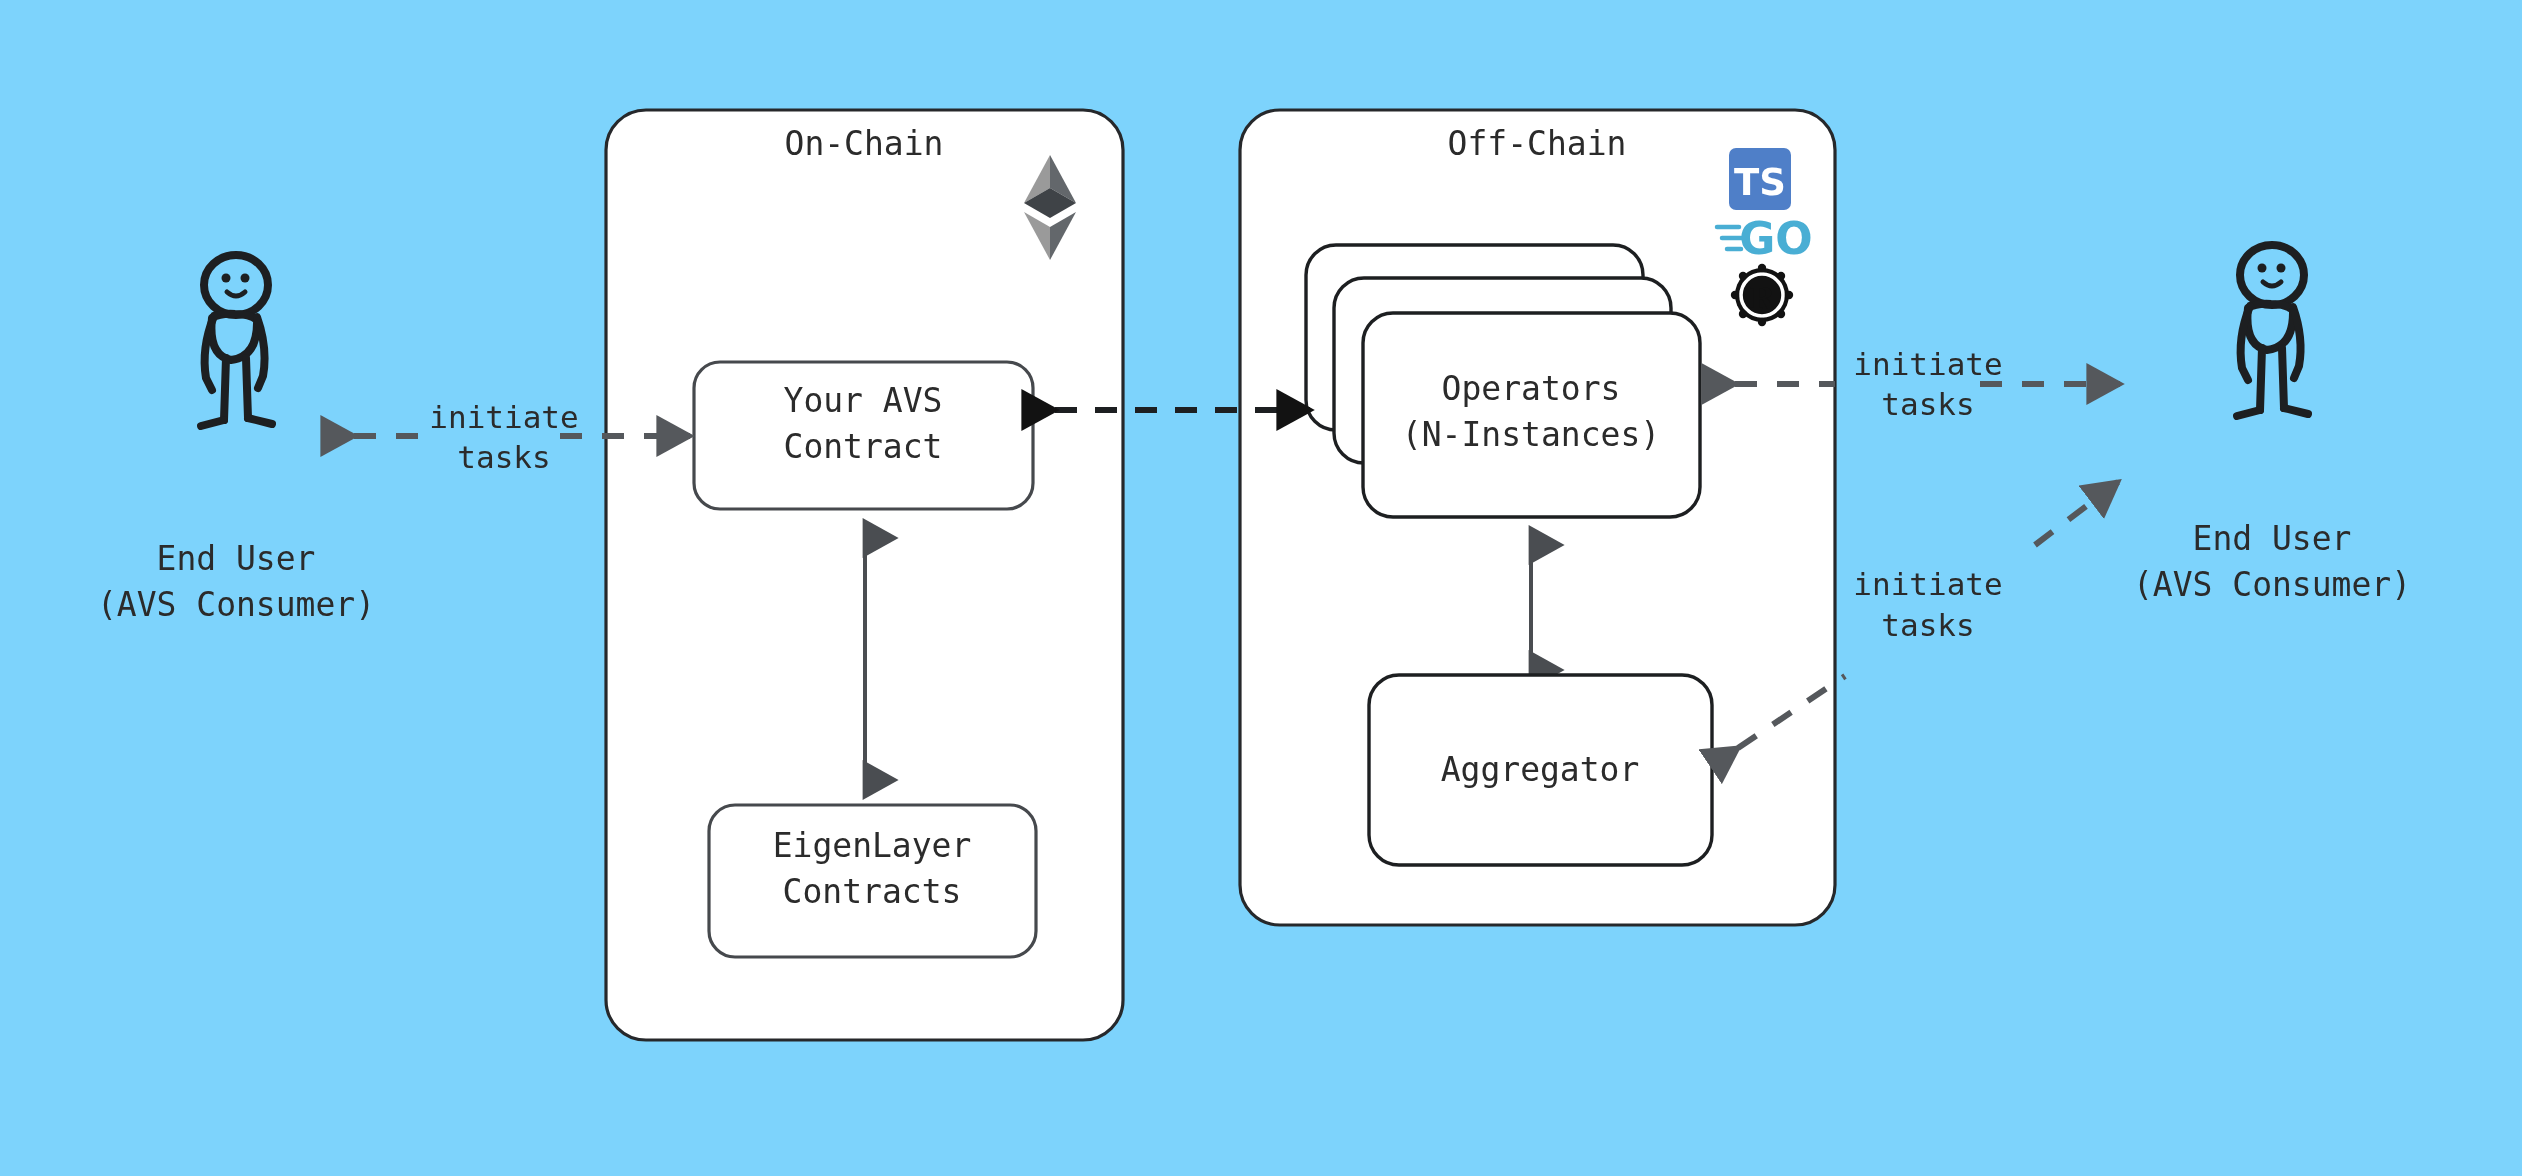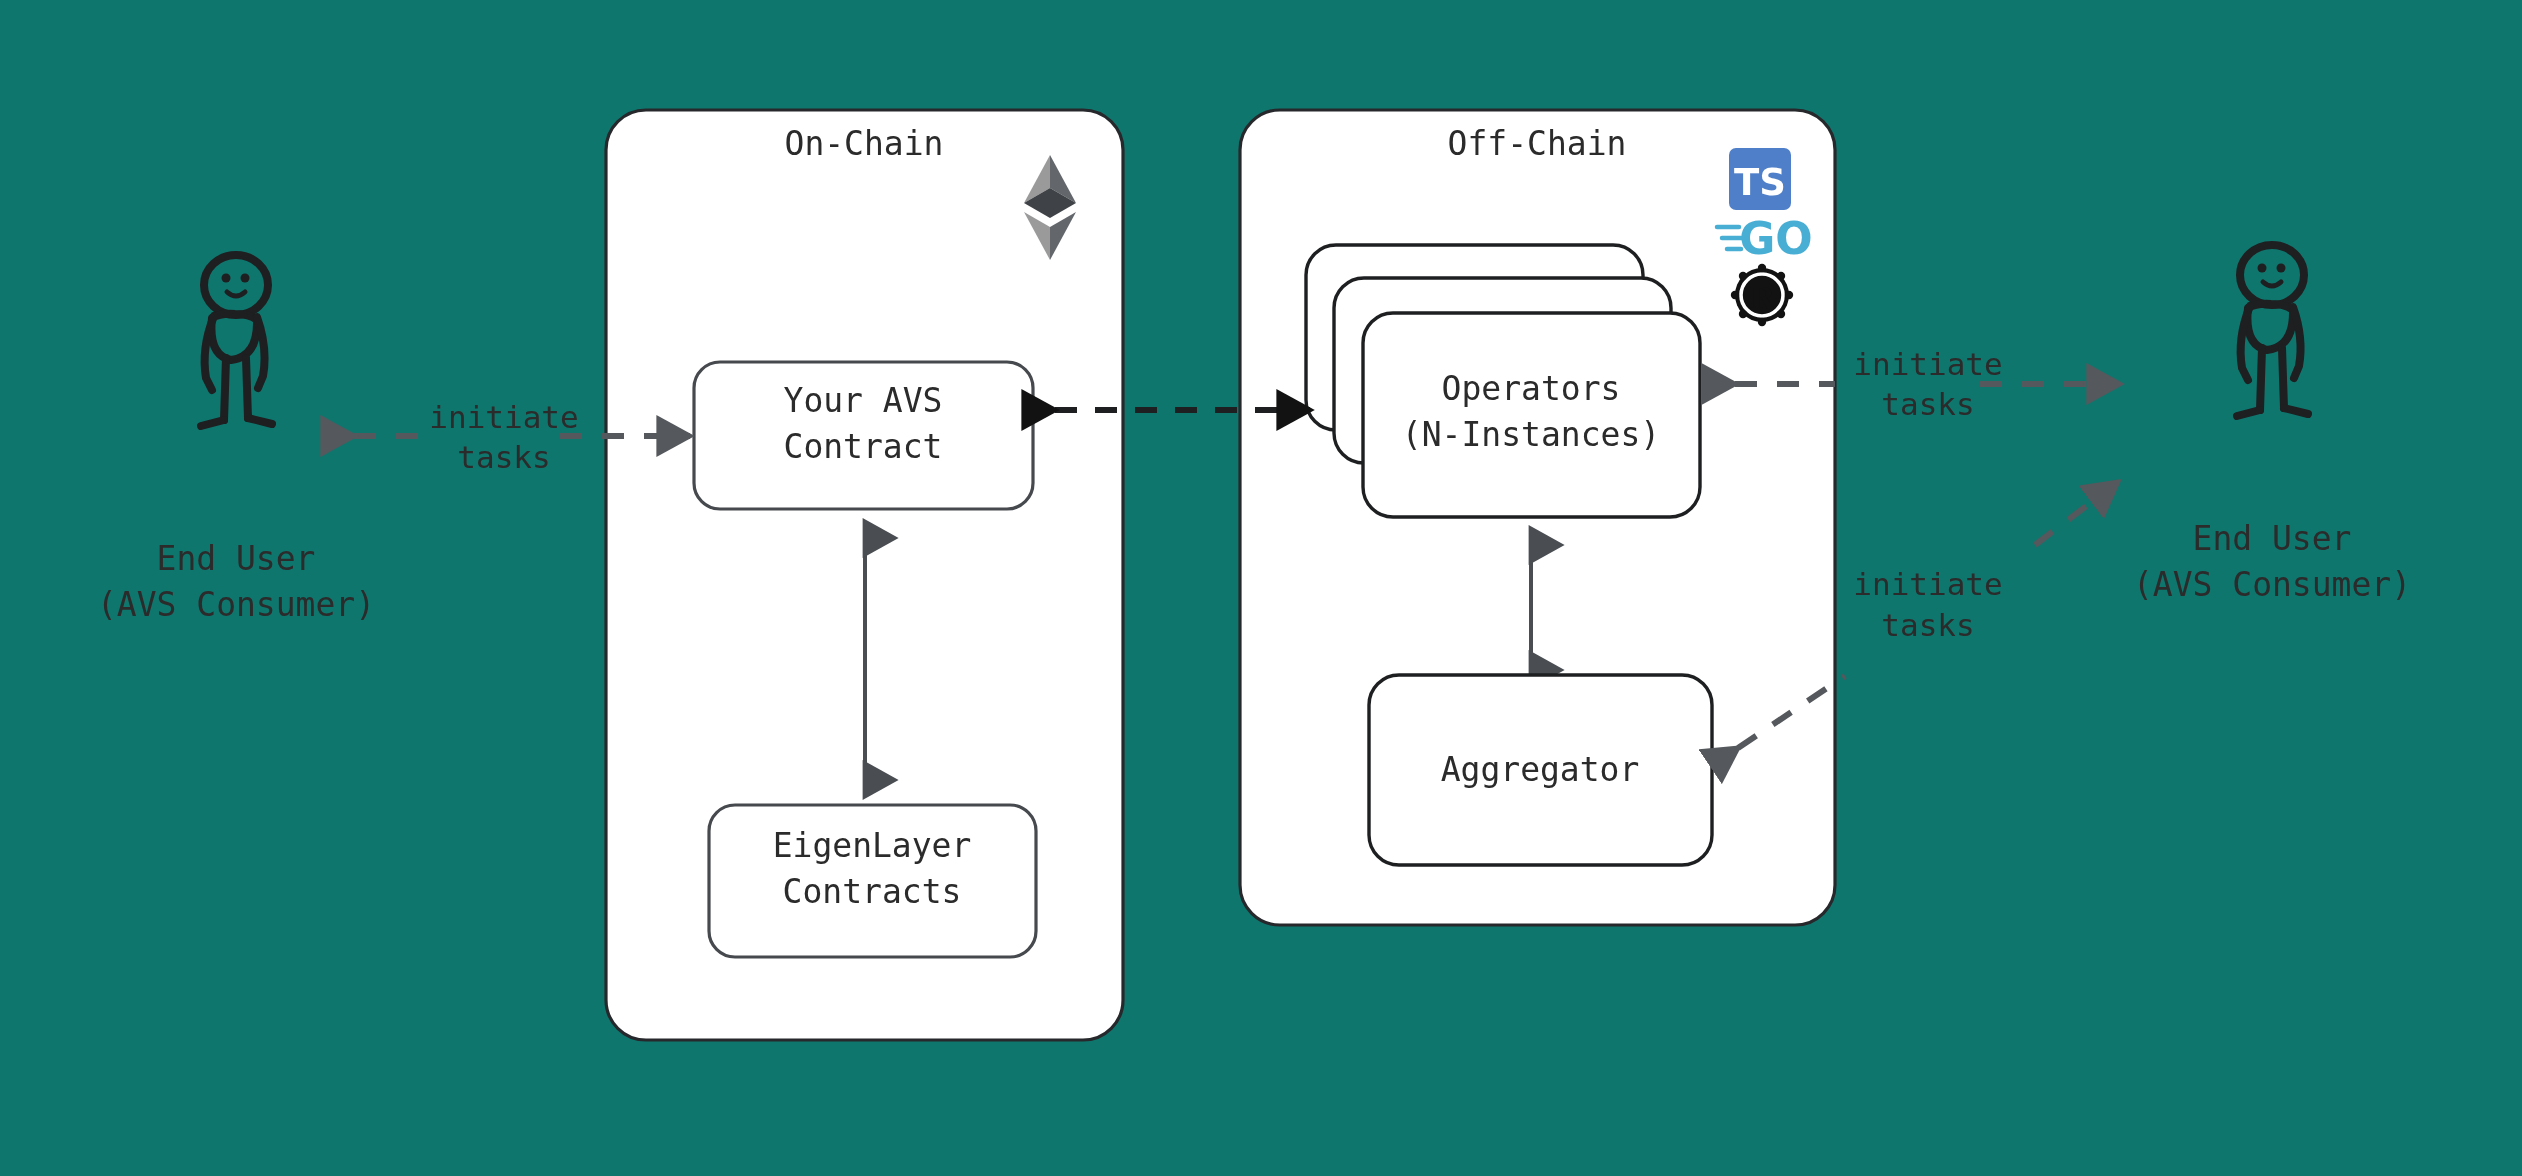--- a/index.html
+++ b/index.html
@@ -4,21 +4,21 @@
 <style>
   html, body {
     margin: 0;
     padding: 0;
     background: #ffffff;
   }
   #stage {
     position: relative;
     width: 2522px;
     height: 1176px;
-    background: #0f766e;
+    background: #7dd3fc;
     overflow: hidden;
     font-family: "DejaVu Sans Mono", monospace;
   }
   #diagram-svg {
     position: absolute;
     top: 0;
     left: 0;
     width: 2522px;
     height: 1176px;
   }

